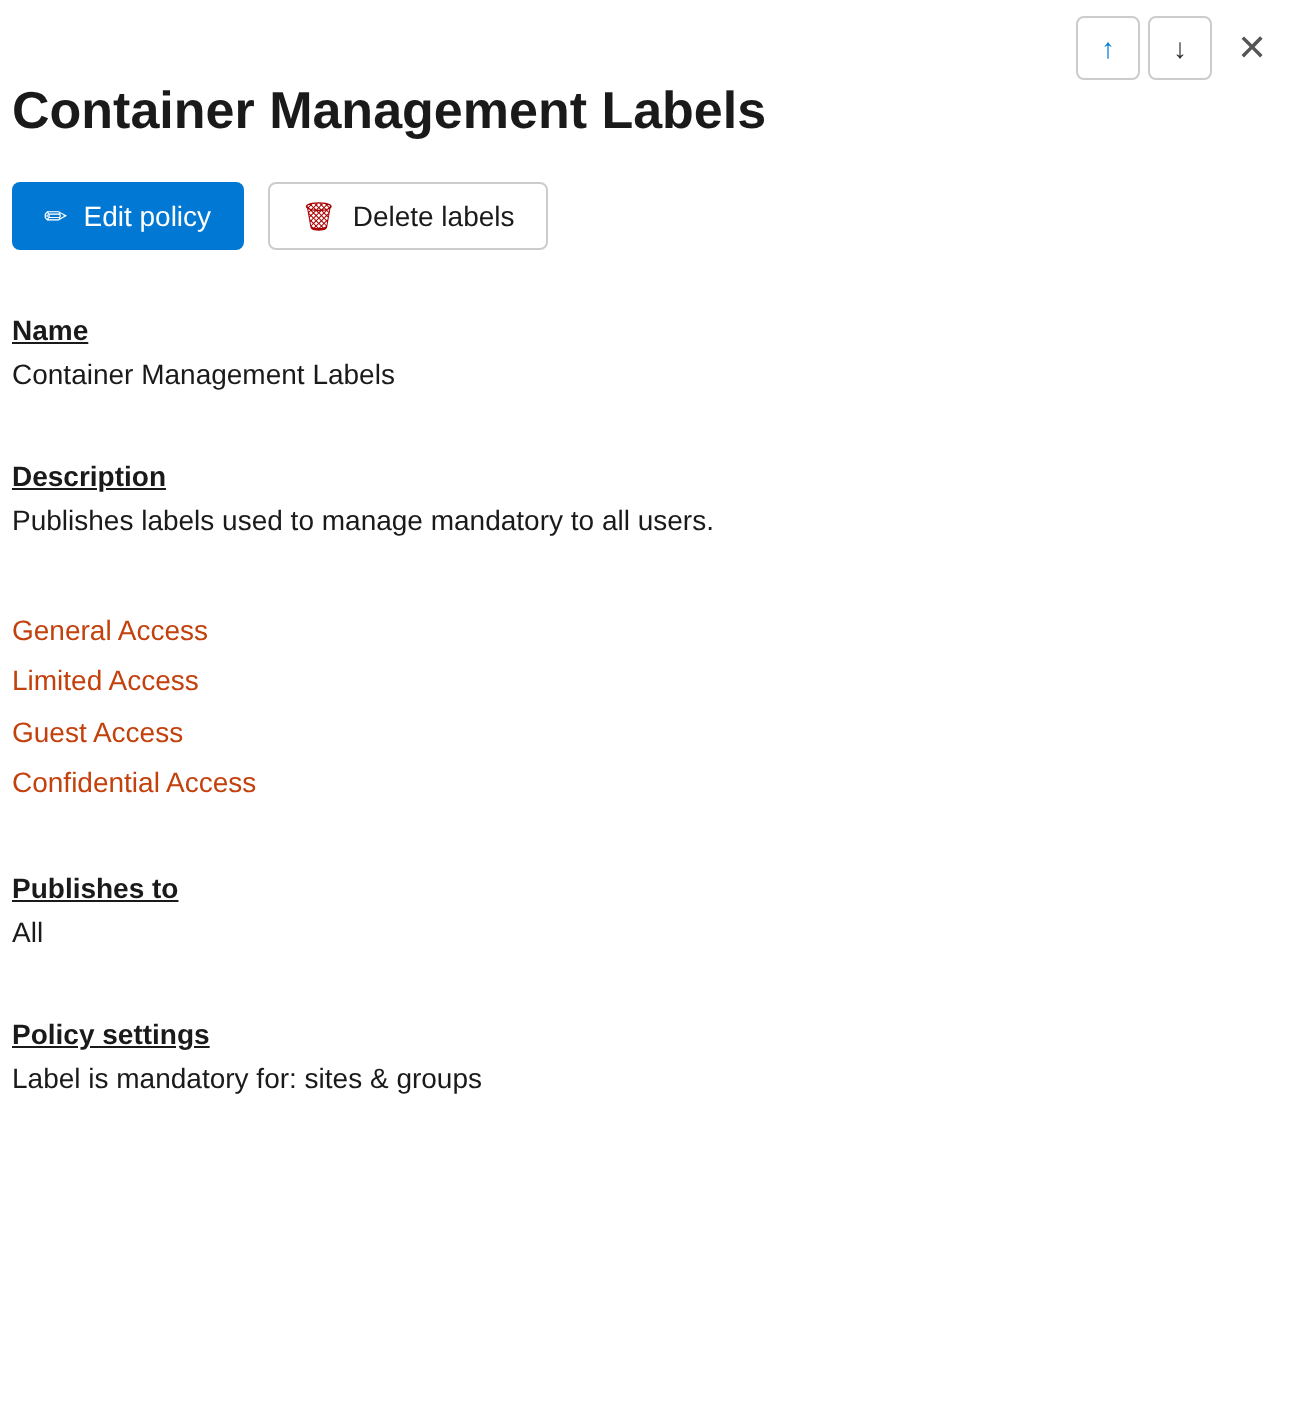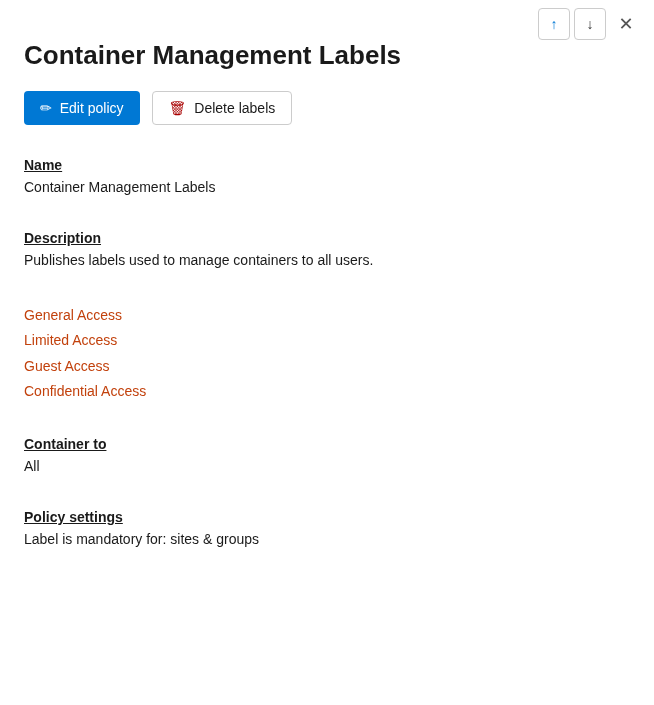--- a/index.html
+++ b/index.html
@@ -45,21 +45,21 @@
       border: none;
       font-size: 18px;
       color: #555;
     }
 
     .top-bar-btn:first-child {
       color: #0078d4;
     }
 
     .content {
-      padding: 40px 24px 24px 24px;
+      padding: 40px 24px 24px 6px;
     }
 
     .page-title {
       font-size: 26px;
       font-weight: 700;
       color: #1a1a1a;
       margin-bottom: 20px;
       line-height: 1.2;
     }
 
@@ -159,38 +159,38 @@
 
   <div class="section">
     <div class="section-label">Name</div>
     <div class="section-value">Container Management Labels</div>
   </div>
 
   <div class="divider-space"></div>
 
   <div class="section">
     <div class="section-label">Description</div>
-    <div class="section-value">Publishes labels used to manage containers to all users.</div>
+    <div class="section-value">Publishes labels used to manage mandatory to all users.</div>
   </div>
 
   <div class="divider-space"></div>
 
   <div class="section">
     <div class="section-value-list" id="published-labels-list">
         <div>General Access</div>
         <div>Limited Access</div>
         <div>Guest Access</div>
         <div>Confidential Access</div>
       </div>
   </div>
 
   <div class="divider-space"></div>
 
   <div class="section">
-    <div class="section-label">Container to</div>
+    <div class="section-label">Publishes to</div>
     <div class="section-value">All</div>
   </div>
 
   <div class="divider-space"></div>
 
   <div class="section">
     <div class="section-label">Policy settings</div>
     <div class="section-value">Label is mandatory for: sites &amp; groups</div>
   </div>
 </div>

